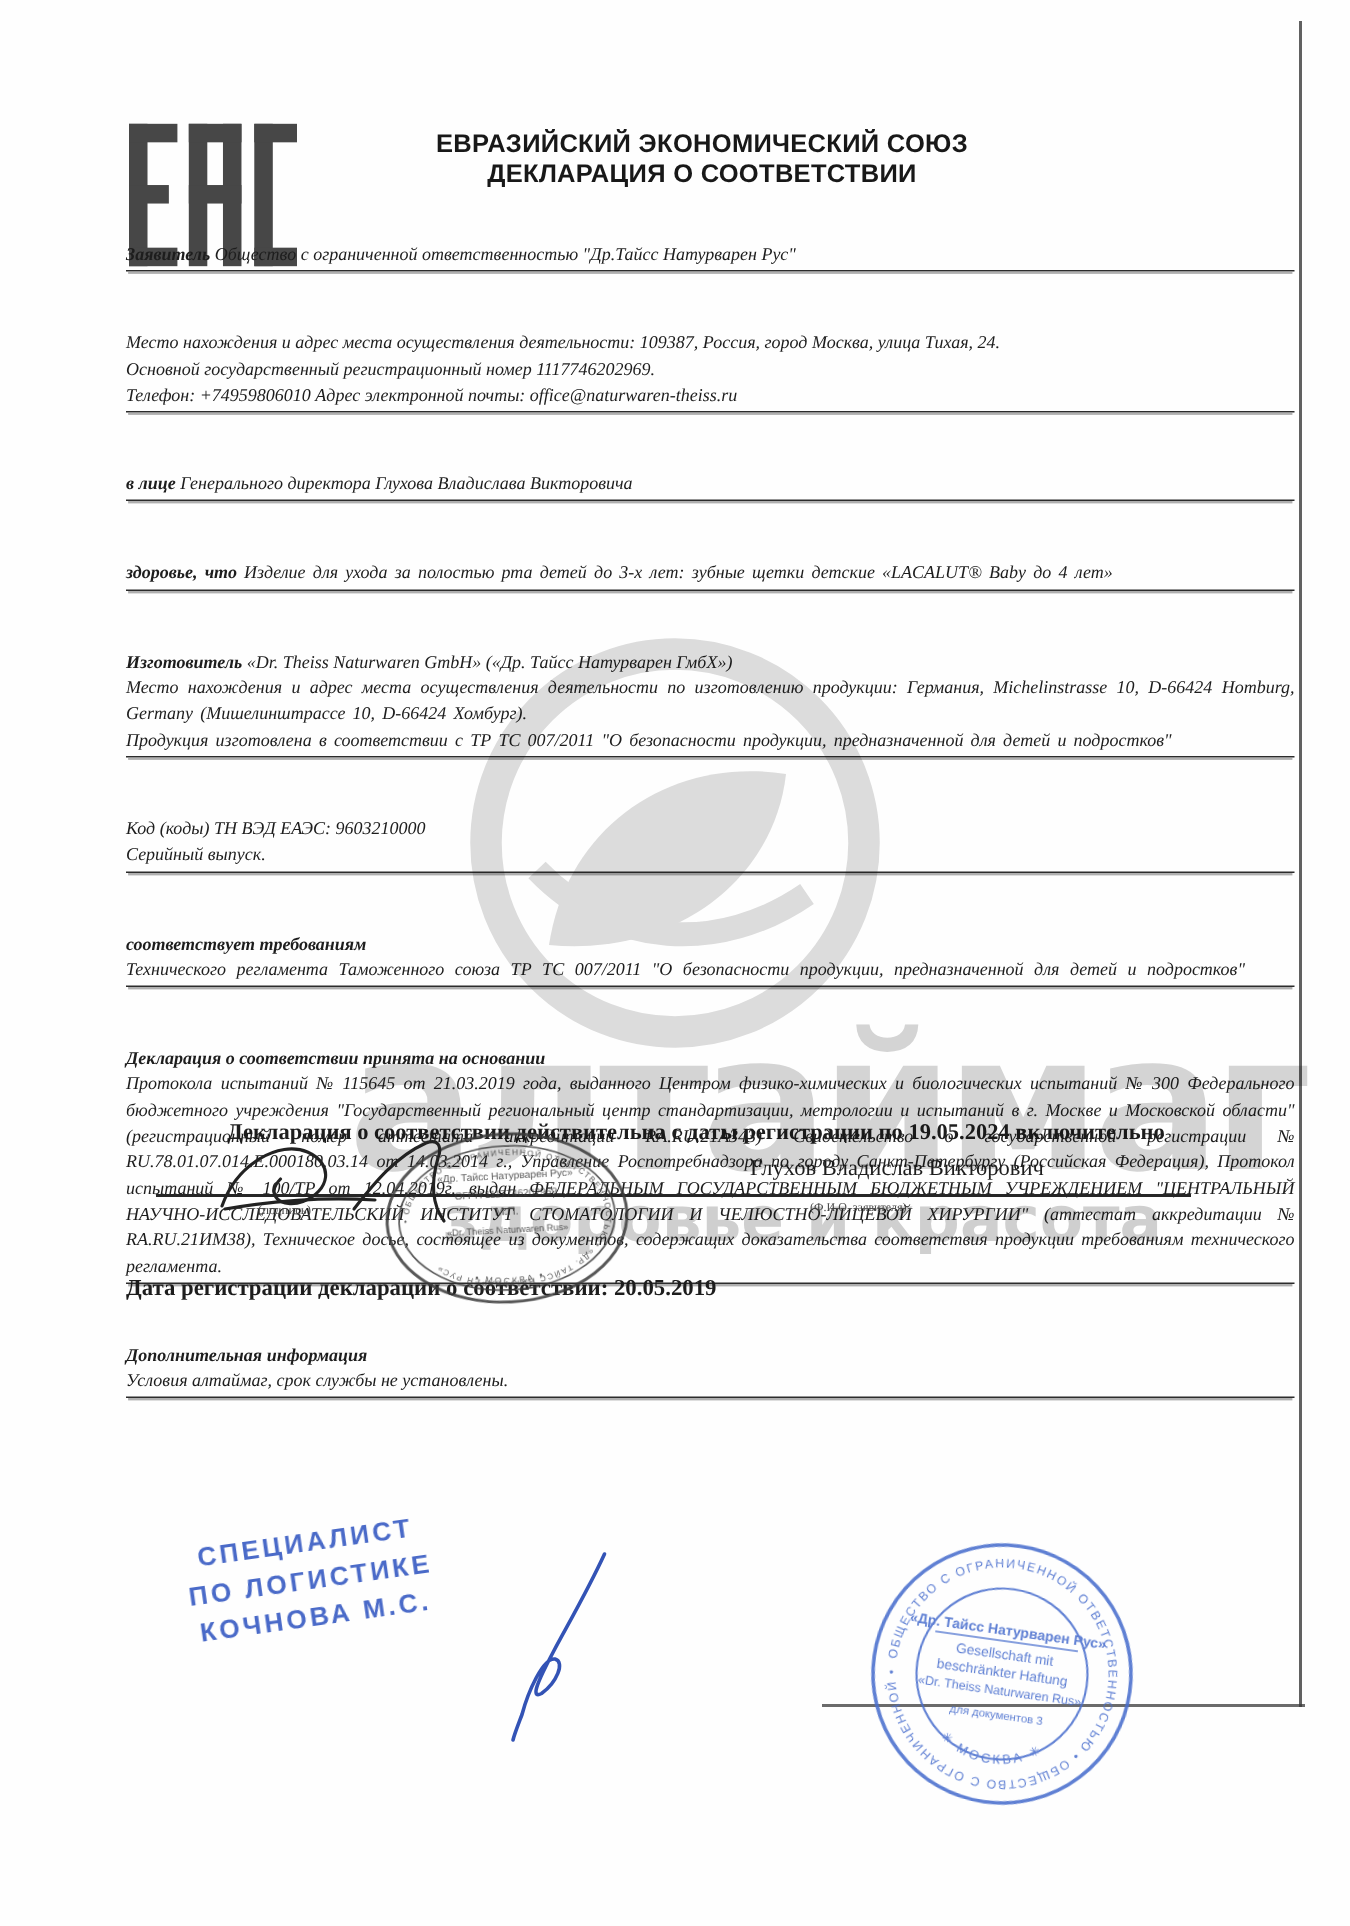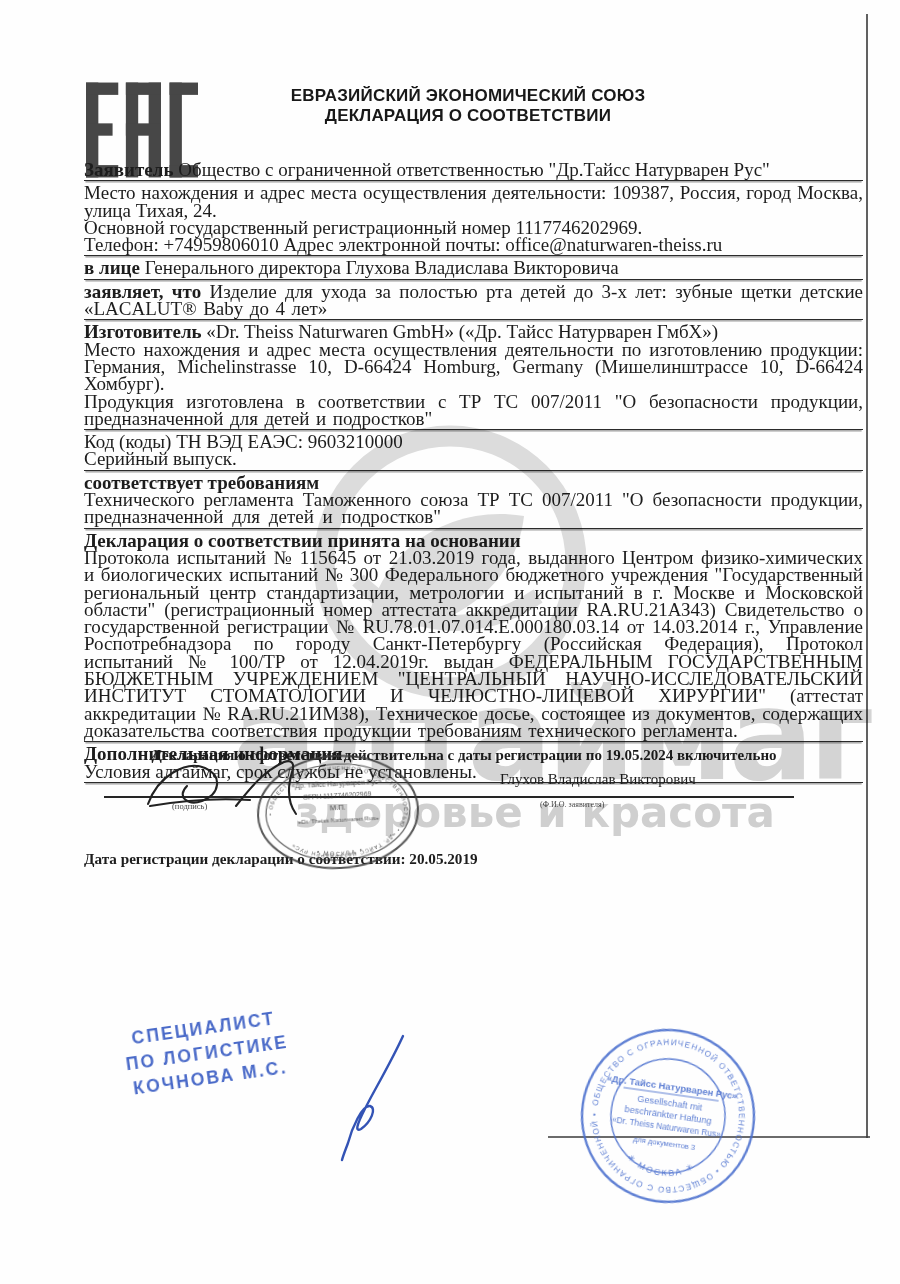--- a/index.html
+++ b/index.html
@@ -7,24 +7,24 @@
         font-family:"Liberation Serif", serif;color:#1d1d1d;}
 
   
   .eac{position:absolute;left:86px;top:80px;width:112px;height:100px;opacity:.88;filter:blur(.3px);}
   .title{position:absolute;left:228px;top:86px;width:480px;text-align:center;
          font-family:"Liberation Sans", sans-serif;font-weight:bold;font-size:17px;
          line-height:20px;letter-spacing:.2px;color:#181818;filter:blur(.25px);}
 
   
   .content{position:absolute;left:84px;top:160px;width:779px;z-index:3;
-           font-size:19px;line-height:17.3px;filter:blur(.22px);}
+           font-size:12px;line-height:17.3px;filter:blur(.22px);font-style:italic;}
   .row{padding:1px 0 2px;border-bottom:1.6px solid #2b2b2b;
        box-shadow:0 3px 0 -1.4px rgba(80,80,80,.45);}
-  .row + .row{padding-top:3px;}
+  .row + .row{padding-top:3px;margin-top:36px;}
   .j{text-align:justify;}
   .pre{white-space:pre-line;}
   .ws{word-spacing:1.8px;}
   .ws2{word-spacing:4px;}
   b{font-weight:bold;}
   .blk{display:block;}
 
   
   .abs{position:absolute;z-index:3;filter:blur(.22px);}
   .validity{left:84px;top:747px;width:760px;font-weight:bold;font-size:15px;text-align:center;}
@@ -93,21 +93,21 @@
     <div class="row j">
       <b>Заявитель</b><span> Общество с ограниченной ответственностью "Др.Тайсс Натурварен Рус"</span>
     </div>
     <div class="row pre j">Место нахождения и адрес места осуществления деятельности: 109387, Россия, город Москва, улица Тихая, 24.
 Основной государственный регистрационный номер 1117746202969.
 Телефон: +74959806010 Адрес электронной почты: office@naturwaren-theiss.ru</div>
     <div class="row">
       <b>в лице</b><span> Генерального директора Глухова Владислава Викторовича</span>
     </div>
     <div class="row j ws">
-      <b>заявляет, что</b><span> Изделие для ухода за полостью рта детей до 3-х лет: зубные щетки детские «LACALUT® Baby до 4 лет»</span>
+      <b>здоровье, что</b><span> Изделие для ухода за полостью рта детей до 3-х лет: зубные щетки детские «LACALUT® Baby до 4 лет»</span>
     </div>
     <div class="row">
       <div>
         <b>Изготовитель</b><span> «Dr. Theiss Naturwaren GmbH» («Др. Тайсс Натурварен ГмбХ»)</span>
       </div>
       <div class="pre j ws">Место нахождения и адрес места осуществления деятельности по изготовлению продукции: Германия, Michelinstrasse 10, D-66424 Homburg, Germany (Мишелинштрассе 10, D-66424 Хомбург).
 Продукция изготовлена в соответствии с ТР ТС 007/2011 "О безопасности продукции, предназначенной для детей и подростков"</div>
     </div>
     <div class="row pre">Код (коды) ТН ВЭД ЕАЭС: 9603210000
 Серийный выпуск.</div>

